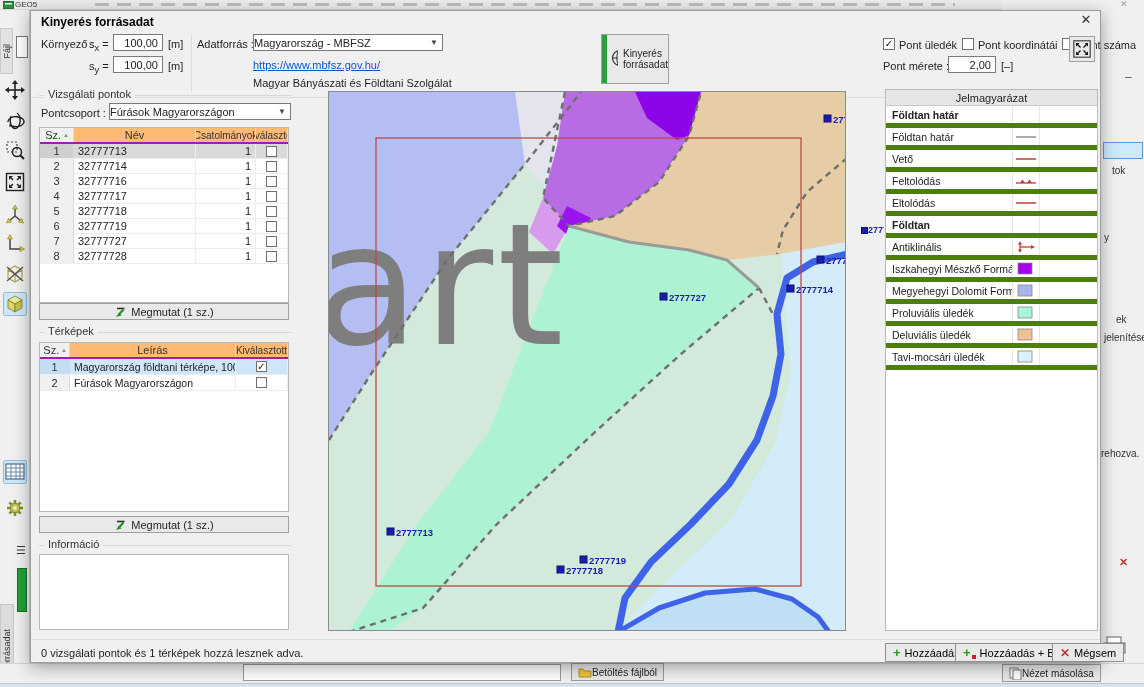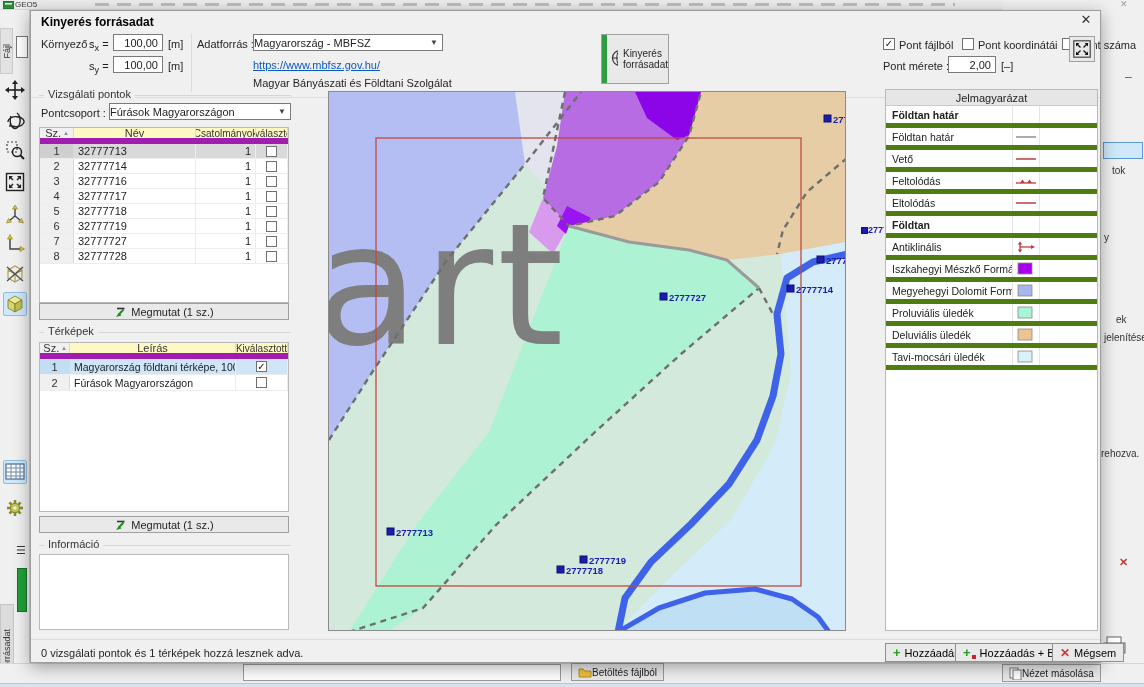--- a/index.html
+++ b/index.html
@@ -36,21 +36,21 @@
   .drop { position:absolute; background:#fff; border:1px solid #7a7a7a; font-size:11px; display:flex; align-items:center; }
   .drop .arr { margin-left:auto; padding:0 4px; color:#444; font-size:8px; }
   .hline { position:absolute; height:1px; background:#dcdcdc; }
   .vline { position:absolute; width:1px; background:#dcdcdc; }
   a.link { position:absolute; color:#0a58c0; text-decoration:underline; font-size:11px; }
   .grp { position:absolute; border-top:1px solid #d6d6d6; }
   .grp-label { position:absolute; top:-8px; left:5px; background:#f0f0f0; padding:0 4px; font-size:11px; color:#333; white-space:nowrap; }
   .cb { width:12px; height:12px; background:#fff; border:1px solid #707070; font-size:10px; line-height:10px; text-align:center; color:#111; }
   .tbl { position:absolute; background:#fff; border:1px solid #b9b9b9; overflow:hidden; }
   .trow { display:grid; border-bottom:1px solid #ededed; }
-  .thead { background:#fef9c3; border-bottom:6px solid #a21caf; color:#333; }
+  .thead { background:#fdba74; border-bottom:2px solid #a21caf; color:#333; }
   .tc { padding:0 4px; overflow:hidden; white-space:nowrap; border-right:1px solid #ededed; display:flex; align-items:center; }
   .thead .tc { border-right:1px solid #d9d9d9; }
   .tc.no { background:#f0f0f0; justify-content:center; border-right:1px solid #d9d9d9; color:#333; }
   .tc.right { justify-content:flex-end; }
   .tc.center { justify-content:center; }
   .selgray .tc { background:#d9d9d9; } .selgray .tc.no { background:#cfcfcf; }
   .selblue .tc { background:#cfe6f9; } .selblue .tc.no { background:#c2def5; }
   .btn { position:absolute; background:#e9e9e9; border:1px solid #a0a0a0; display:flex; align-items:center; justify-content:center; gap:5px; font-size:11px; color:#1f1f1f; }
   .sort { font-size:7px; color:#8a8a8a; margin-left:3px; }
 
@@ -283,21 +283,21 @@
         <line x1="2.5" y1="9" x2="17.5" y2="9" stroke="#333" stroke-width="1"></line>
         <line x1="10" y1="10" x2="10" y2="17" stroke="#222" stroke-width="1.6"></line>
         <path d="M10,19.5 l-3,-4 h6 Z" fill="#222"></path>
       </svg>
       <span style="font-size:10px;text-align:left;line-height:11px">
         <span>Kinyerés</span><br><span>forrásadat</span>
       </span>
     </div>
 
     <span class="cb abs" style="left:852px;top:27px">✓</span>
-    <span class="lbl" style="left:868px;top:28px">Pont fájlból</span>
+    <span class="lbl" style="left:868px;top:28px">Pont üledék</span>
     <span class="cb abs" style="left:931px;top:27px"></span>
     <span class="lbl" style="left:947px;top:28px">Pont koordinátái</span>
     <span class="cb abs" style="left:1031px;top:27px"></span>
     <span class="lbl" style="left:1047px;top:28px">Pont száma</span>
     <span class="lbl" style="left:852px;top:49px">Pont mérete :</span>
     <div class="field num" style="left:917px;top:45px;width:48px;height:17px">
         <span>2,00</span>
       </div>
     <span class="lbl" style="left:970px;top:49px">[–]</span>
     <div class="btn" style="left:1038px;top:25px;width:26px;height:26px">

